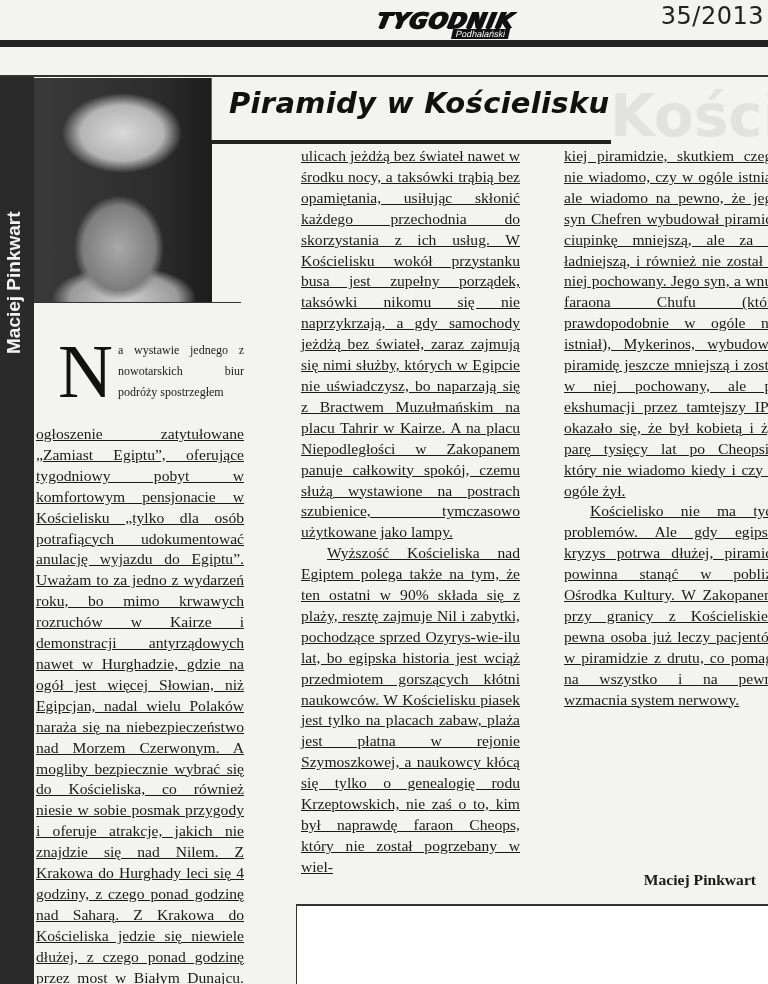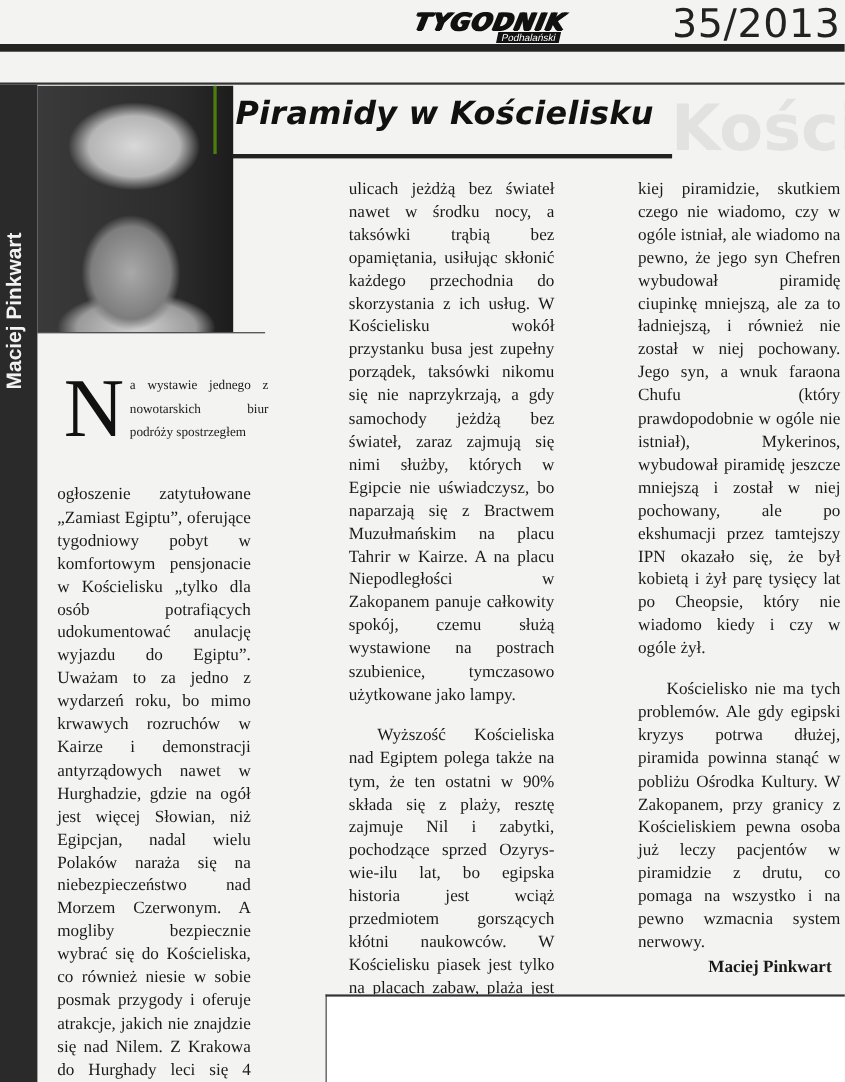--- a/index.html
+++ b/index.html
@@ -15,21 +15,21 @@
     color:#111; transform:skewX(-12deg);
     text-shadow:1px 1px 0 #111, 2px 0 0 #111;
   }
   .logo-sub {
     position:absolute; left:76px; top:21px; background:#111; color:#fff;
     font-family:"Liberation Sans", sans-serif; font-size:9px; padding:0 4px;
     transform:skewX(-12deg);
   }
   .issue {
     position:absolute; right:4px; top:2px; font-family:"DejaVu Sans", sans-serif;
-    font-size:36px; color:#222; letter-spacing:0.5px;
+    font-size:24px; color:#222; letter-spacing:0.5px;
   }
   .top-rule { position:absolute; left:0; top:40px; width:768px; height:7px; background:#222; }
   .top-rule2 { position:absolute; left:0; top:75px; width:768px; height:2px; background:#333; }
 
   .sidebar { position:absolute; left:0; top:77px; width:34px; height:907px; background:#2a2a2a; }
   .sidebar-text {
     position:absolute; left:3px; top:277px; transform:rotate(-90deg); transform-origin:left top;
     font-family:"Liberation Sans", sans-serif; font-weight:bold; font-size:19px;
     color:#f2f2f2; white-space:nowrap; width:200px; text-align:left;
   }
@@ -37,34 +37,34 @@
     position:absolute; left:34px; top:78px; width:178px; height:224px;
     background:
       radial-gradient(ellipse 60px 70px at 85px 170px, #a9a9a9 0%, #7d7d7d 60%, transparent 75%),
       radial-gradient(ellipse 75px 50px at 88px 55px, #d9d9d9 0%, #b5b5b5 55%, transparent 80%),
       radial-gradient(ellipse 90px 40px at 90px 220px, #cfcfcf 0%, #9a9a9a 60%, transparent 80%),
       linear-gradient(90deg, #3a3a3a, #2c2c2c 70%, #1c1c1c);
   }
   .photo-rule { position:absolute; left:34px; top:302px; width:207px; height:1px; background:#333; }
 
   .title-box {
-    position:absolute; left:194px; top:78px; width:400px; height:62px;
-    border-left:3px solid #4d7c0f;
+    position:absolute; left:211px; top:78px; width:400px; height:62px;
+    border-left:1px solid #4d7c0f;
   }
   .title-text {
     position:absolute; left:17px; top:8px; font-family:"DejaVu Sans", sans-serif;
     font-style:italic; font-weight:bold; font-size:29px; color:#111; letter-spacing:0.3px;
   }
   .title-rule { position:absolute; left:211px; top:140px; width:400px; height:4px; background:#222; }
 
   .col {
     position:absolute; font-size:15.6px; line-height:20.9px; text-align:justify;
     hyphens:manual;
   }
-  .col p { margin:16px; }
+  .col p { margin:0;text-decoration:underline; }
   .col p.indent { text-indent:26px; }
   .col1b { left:36px; top:424px; width:208px; }
   .col2 { left:301px; top:146px; width:219px; }
   .col3 { left:564px; top:146px; width:216px; }
   .dropcap {
     position:absolute; left:58px; top:340px; font-size:76px; line-height:62px;
     font-family:"Liberation Serif", serif; color:#111;
   }
   .col1-first { position:absolute; left:118px; top:340px; width:126px; font-size:12px; line-height:20.9px; text-align:justify; }
   .signature { position:absolute; right:12px; top:871px; font-weight:bold; font-size:15.6px; }

